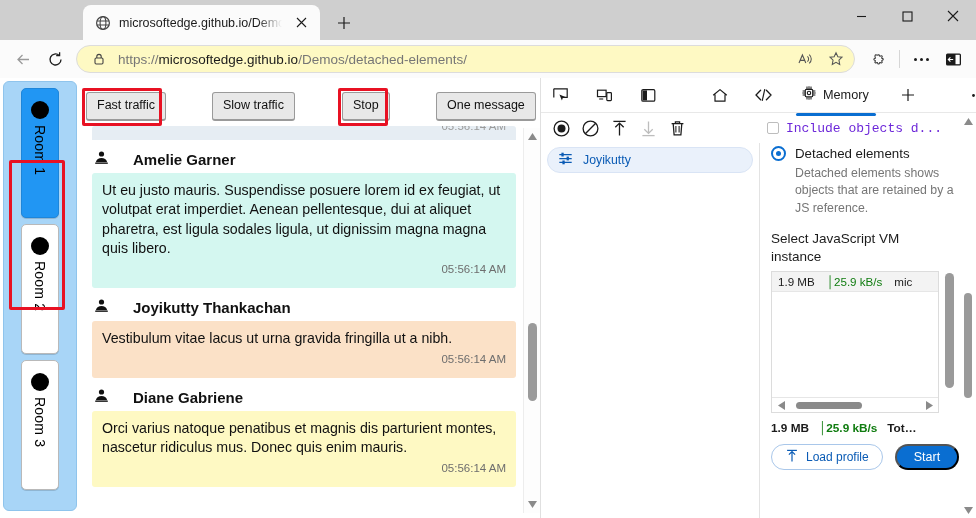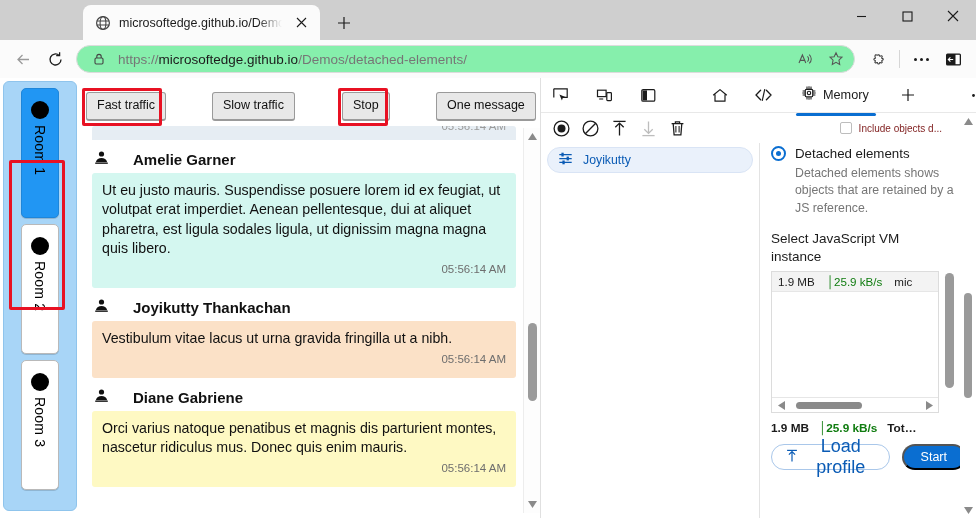--- a/index.html
+++ b/index.html
@@ -35,21 +35,21 @@
   .wincontrols { position:absolute; right:0; top:0; display:flex; height:40px; }
   .wc { width:46px; height:32px; display:flex; align-items:center; justify-content:center; }
 
   
   .navbar {
     position:relative; height:38px; background:#fbfbfb;
     display:flex; align-items:center; padding:0 8px; gap:2px;
   }
   .navbtn { width:30px;height:30px;display:flex;align-items:center;justify-content:center;border-radius:4px;flex:0 0 30px; }
   .omnibox {
-    flex:1 1 auto; height:28px; background:#86efac; border:1px solid #dcdcdc;
+    flex:1 1 auto; height:28px; background:#fef9c3; border:1px solid #dcdcdc;
     border-radius:14px; display:flex; align-items:center; padding:0 6px 0 10px; gap:7px;
     margin-left:4px;
   }
   .omni-url { flex:1 1 auto; font-size:13.5px; color:#767676; white-space:nowrap; overflow:hidden; }
   .omni-url b { color:#1b1b1b; font-weight:400; }
   .omni-ico { width:24px;height:24px;display:flex;align-items:center;justify-content:center;border-radius:4px;flex:0 0 24px; }
   .navbar-right { display:flex; align-items:center; gap:2px; margin-left:6px; }
   .vsep { width:1px; height:18px; background:#d6d6d6; margin:0 4px; }
 
   
@@ -140,21 +140,21 @@
   .mem-left { position:absolute; left:0; top:30px; width:219px; bottom:0; border-right:1px solid #e3e3e3; padding:4px 6px; }
   .profiles-item {
     display:flex; align-items:center; gap:10px; height:26px; padding:0 10px;
     background:#eaf1fb; border:1px solid #d9e4f5; border-radius:13px;
     font-size:12.3px; color:#0a5bb5;
   }
 
   .mem-right { position:absolute; left:220px; top:0; right:0; bottom:0; padding:4px 10px 0 10px; overflow:hidden; }
   .inc-objects { display:flex; align-items:center; justify-content:flex-end; gap:7px; height:22px; padding-right:24px; }
   .chk { width:12px;height:12px;border:1px solid #bdbdbd;border-radius:2px;background:#fff;flex:0 0 12px; }
-  .inc-label { font-size:10px; color:#7f1d1d; white-space:nowrap; }
+  .inc-label { font-size:13px; color:#6d28d9; white-space:nowrap;font-family:Liberation Mono, monospace; }
   .radio-row { display:flex; align-items:center; gap:9px; margin-top:7px; }
   .radio { width:15px;height:15px;border-radius:50%;border:2px solid #0a6ed1; background:#fff; position:relative; flex:0 0 15px; }
   .radio::after { content:""; position:absolute; left:3px; top:3px; width:5px;height:5px;border-radius:50%;background:#0a6ed1; }
   .radio-label { font-size:13.3px; color:#1b1b1b; }
   .radio-desc { margin:4px 0 0 24px; font-size:12.3px; color:#767676; line-height:1.42; max-width:165px; }
   .vm-title { margin-top:13px; font-size:13.5px; color:#1b1b1b; line-height:1.3; max-width:160px; }
   .vm-box { margin-top:6px; width:168px; height:142px; border:1px solid #dcdcdc; background:#fff; display:flex; flex-direction:column; }
   .vm-head { height:20px; background:#f3f3f3; border-bottom:1px solid #e6e6e6; display:flex; align-items:center; gap:12px; padding:0 6px; font-size:11.6px; color:#1b1b1b; white-space:nowrap; overflow:hidden; }
   .vm-head .rate { color:#107c10; }
   .vm-head .mic { color:#1b1b1b; }
@@ -163,21 +163,21 @@
   .hs-arrow { position:absolute; top:0; width:14px; height:14px; display:flex;align-items:center;justify-content:center; }
   .hs-thumb { position:absolute; left:24px; top:4px; width:66px; height:7px; background:#8a8a8a; border-radius:4px; }
   .vm-status { margin-top:8px; font-size:11.8px; white-space:nowrap; }
   .vm-status .mb { color:#1b1b1b; font-weight:bold; }
   .vm-status .rate { color:#107c10; font-weight:bold; }
   .vm-status .tot { color:#1b1b1b; font-weight:bold; }
   .mem-actions { margin-top:9px; display:flex; align-items:center; gap:12px; }
   .btn-load {
     display:flex; align-items:center; gap:7px; height:26px; padding:0 13px;
     border:1px solid #a9c7ea; border-radius:13px; background:#fff;
-    font-size:18px; color:#0a5bb5;
+    font-size:12px; color:#0a5bb5;
   }
   .btn-start {
     height:26px; padding:0 17px; border-radius:13px; background:#0a6ed1; color:#fff;
     font-size:12.5px; display:flex; align-items:center;
   }
 
   .dt-vscroll { position:absolute; right:0; top:0; width:16px; bottom:0; background:#fff; }
   .dtv-arrow { position:absolute; left:0; width:16px; height:16px; display:flex;align-items:center;justify-content:center; }
   .dtv-thumb { position:absolute; left:4px; top:180px; width:8px; height:105px; background:#9a9a9a; border-radius:4px; }
   .dtv-thumb2 { position:absolute; right:22px; top:160px; width:9px; height:115px; background:#9a9a9a; border-radius:5px; }

